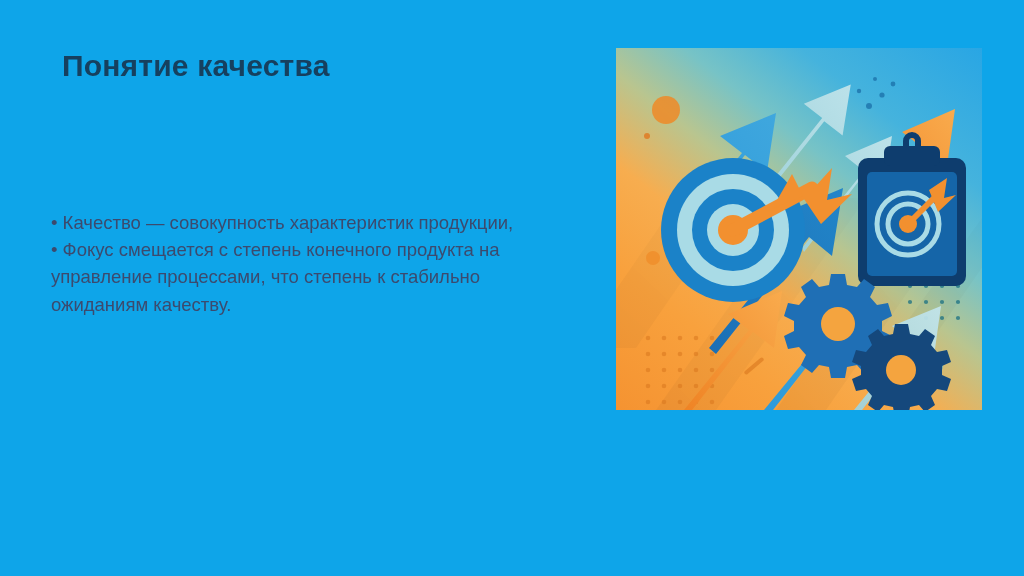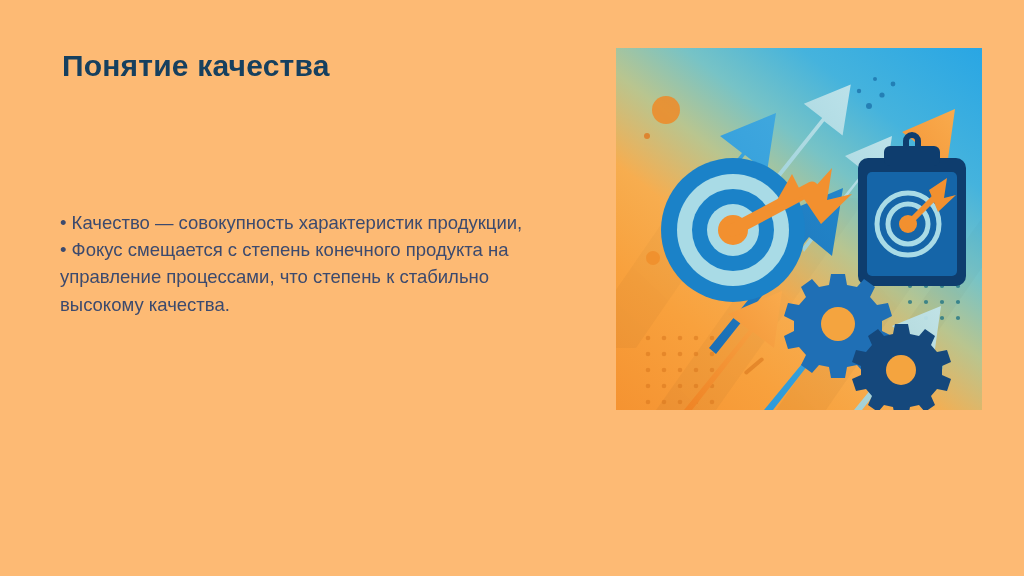--- a/index.html
+++ b/index.html
@@ -13,40 +13,40 @@
     overflow: hidden;
     position: relative;
     font-family: "Liberation Sans", sans-serif;
     -webkit-font-smoothing: antialiased;
   }
 
   
   .slide {
     position: absolute;
     inset: 0;
-    background: #fdba74;
+    background: #0ea5e9;
   }
 
   
   .slide-title {
     position: absolute;
     left: 62px;
     top: 48px;
     font-size: 30px;
     font-weight: bold;
     color: #16405f;
     letter-spacing: 0.2px;
     white-space: nowrap;
     line-height: 1.2;
   }
 
   
   .body-text {
     position: absolute;
-    left: 60px;
+    left: 51px;
     top: 209px;
     width: 520px;
     font-size: 18.5px;
     line-height: 27.2px;
     color: #3c4a6e;
   }
   .body-line {
     white-space: nowrap;
   }
 
@@ -78,21 +78,21 @@
 <body>
 
 <div class="slide">
 
   <div class="slide-title">Понятие качества</div>
 
   <div class="body-text">
     <div class="body-line">• Качество — совокупность характеристик продукции,</div>
     <div class="body-line">• Фокус смещается с степень конечного продукта на</div>
     <div class="body-line">управление процессами, что степень к стабильно</div>
-    <div class="body-line">высокому качества.</div>
+    <div class="body-line">ожиданиям качеству.</div>
   </div>
 
   <div class="illustration">
     <svg viewBox="0 0 366 362" xmlns="http://www.w3.org/2000/svg">
       <defs>
         <linearGradient id="gShadow" x1="0" y1="1" x2="1" y2="0">
           <stop offset="0%" stop-color="#000000" stop-opacity="0.07"></stop>
           <stop offset="100%" stop-color="#000000" stop-opacity="0.02"></stop>
         </linearGradient>
         <linearGradient id="gArrowBlue" x1="0" y1="1" x2="1" y2="0">

